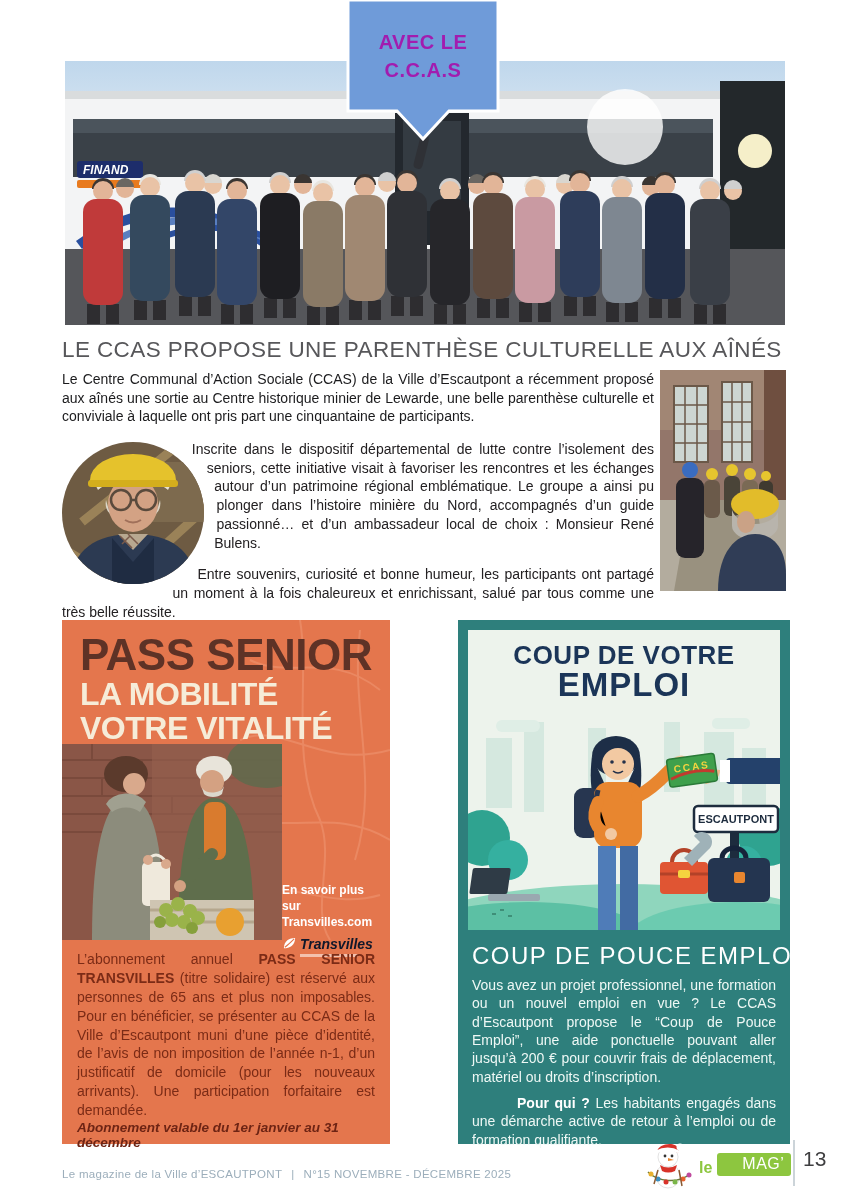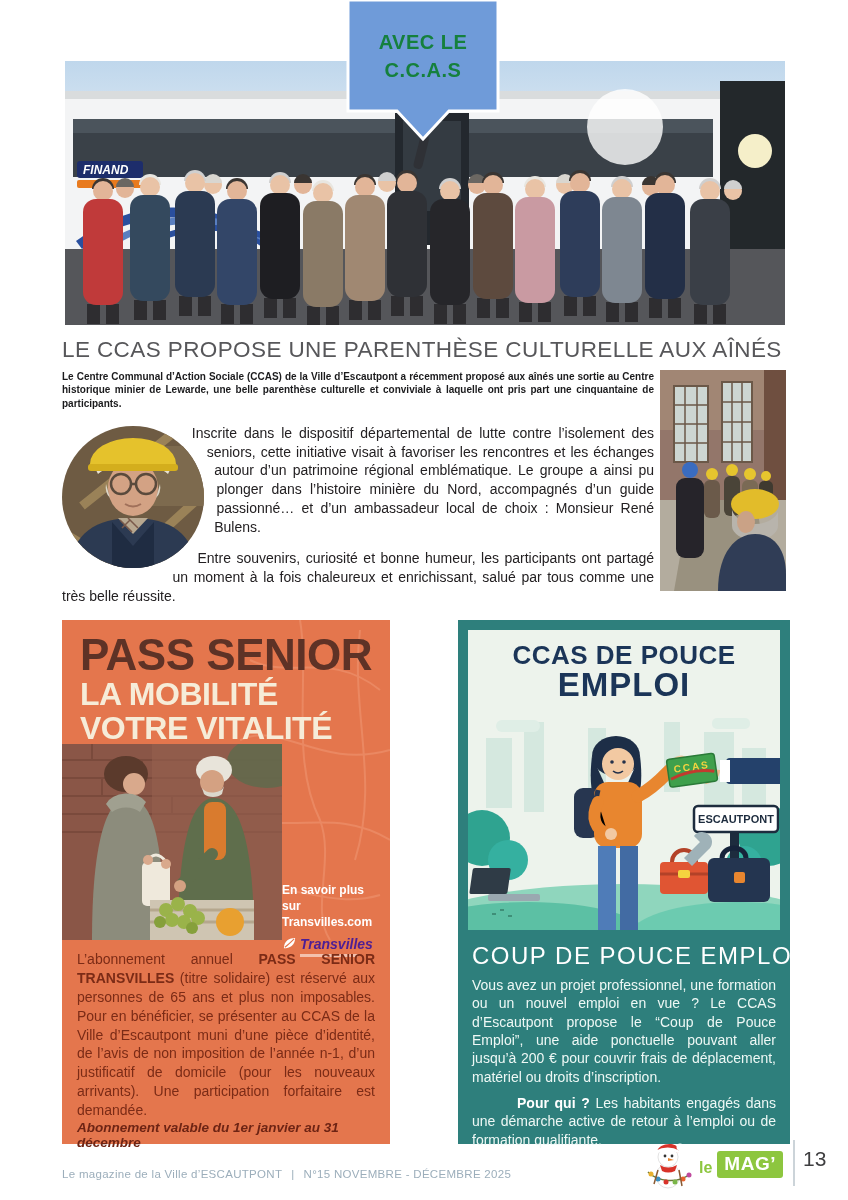--- a/index.html
+++ b/index.html
@@ -7,43 +7,43 @@
         font-family:"Liberation Sans",sans-serif;color:#232020;}
   .abs{position:absolute;}
 
   
   .hero{left:65px;top:61px;width:720px;height:264px;}
   .hero svg{display:block;}
 
   
   .callout{left:346px;top:0;width:154px;height:145px;}
   .callout-text{position:absolute;left:0;top:28px;width:154px;text-align:center;
-    color:#15803d;font-weight:bold;font-size:20px;line-height:28px;letter-spacing:.5px;}
+    color:#a21caf;font-weight:bold;font-size:20px;line-height:28px;letter-spacing:.5px;}
 
   
   .article-title{left:62px;top:337px;width:700px;font-size:22.5px;font-weight:400;
     color:#57575a;letter-spacing:.4px;white-space:nowrap;}
   .article-body{left:62px;top:370px;width:592px;}
-  .intro{font-size:10px;font-weight:bold;color:#1b1b1d;text-align:justify;line-height:1.33;margin:0 0 14px 0;}
+  .intro{font-size:14px;font-weight:normal;color:#1b1b1d;text-align:justify;line-height:1.33;margin:0 0 14px 0;}
   .portrait{float:left;width:142px;height:142px;border-radius:50%;overflow:hidden;
     shape-outside:circle(50%);margin:2px 14px 6px 0;}
   .para{font-size:14px;color:#232022;text-align:justify;line-height:1.34;margin:0 0 13px 0;}
   .mine-photo{left:660px;top:370px;width:126px;height:221px;}
 
   
   .left-col{left:62px;top:620px;width:328px;height:524px;background:#e4764d;}
   .ps-titles{position:absolute;left:18px;top:12px;line-height:1.05;}
   .ps-t1{font-size:44px;font-weight:800;color:#5e3226;letter-spacing:-.5px;}
   .ps-t2{font-size:32px;font-weight:800;color:#f6ecd8;letter-spacing:-.5px;}
   .ps-photo{position:absolute;left:0;top:124px;width:220px;height:196px;}
   .map-pattern{position:absolute;right:0;top:0;width:150px;height:320px;opacity:.5;}
   .tv-info{position:absolute;right:8px;top:262px;width:100px;color:#ffffff;}
   .tv-more{font-size:12px;font-weight:bold;line-height:1.35;}
   .tv-logo{margin-top:5px;display:flex;align-items:center;gap:3px;}
-  .tv-logo-text{font-size:14px;font-style:italic;font-weight:bold;color:#4c1d95;}
+  .tv-logo-text{font-size:14px;font-style:italic;font-weight:bold;color:#0f172a;}
   .tv-tagline{margin-top:2px;margin-left:18px;width:58px;height:3px;background:rgba(255,255,255,.55);}
   .ps-body{position:absolute;left:15px;right:15px;top:330px;font-size:14px;color:#7b2b16;
     text-align:justify;line-height:1.35;margin:0;}
   .ps-body b{font-weight:800;}
   .ps-validity{position:absolute;left:15px;right:10px;top:500px;font-size:13.5px;font-style:italic;
     font-weight:bold;color:#6d2414;margin:0;}
 
   
   .right-col{left:458px;top:620px;width:332px;height:524px;background:#2e7f7c;}
   .cdp-inner{position:absolute;left:10px;top:10px;width:312px;height:300px;background:#edf3ec;overflow:hidden;}
@@ -57,22 +57,22 @@
     text-align:justify;line-height:1.31;margin:0;}
   .cdp-who{position:absolute;left:14px;right:14px;top:474px;color:#eef8f5;font-size:14px;
     text-align:justify;line-height:1.31;margin:0;}
   .cdp-who b{font-weight:800;color:#ffffff;padding-left:45px;}
 
   
   .footer-credit{left:62px;top:1168px;font-size:11.5px;color:#9caebb;letter-spacing:.3px;}
   .footer-credit .sep{margin:0 9px;}
   .lemag{left:644px;top:1138px;display:flex;align-items:center;gap:5px;height:52px;}
   .lemag-le{color:#8dc63f;font-weight:bold;font-size:16px;margin-top:8px;}
-  .lemag-badge{background:#8dc63f;color:#ffffff;font-weight:700;font-size:19px;
-    padding:2px 7px 3px 7px;border-radius:3px;letter-spacing:.5px;}
+  .lemag-badge{background:#8dc63f;color:#ffffff;font-weight:400;font-size:16px;
+    padding:2px 7px 3px 25px;border-radius:3px;letter-spacing:.5px;}
   .pg-divider{left:793px;top:1140px;width:2px;height:46px;background:#ccd4d9;}
   .page-number{left:803px;top:1147px;font-size:21px;color:#3f3f41;text-align:center;}
 </style>
 </head>
 <body>
 
 <div class="page">
 
   <div class="abs hero">
     <svg width="720" height="264" viewBox="0 0 720 264" xmlns="http://www.w3.org/2000/svg">
@@ -323,21 +323,21 @@
       <div class="tv-tagline"></div>
     </div>
 
     <p class="ps-body"><span>L’abonnement annuel</span> <b>PASS SENIOR TRANSVILLES</b> <span>(titre solidaire) est réservé aux personnes de 65 ans et plus non imposables. Pour en bénéficier, se présenter au CCAS de la Ville d’Escautpont muni d’une pièce d’identité, de l’avis de non imposition de l’année n-1, d’un justificatif de domicile (pour les nouveaux arrivants). Une participation forfaitaire est demandée.</span></p>
     <p class="ps-validity">Abonnement valable du 1er janvier au 31 décembre</p>
   </div>
 
   <div class="abs right-col">
     <div class="cdp-inner">
       <div class="cdp-poster-title">
-        <div class="cdp-pt1">CCAS DE POUCE</div>
+        <div class="cdp-pt1">COUP DE VOTRE</div>
         <div class="cdp-pt2">EMPLOI</div>
       </div>
       <svg class="cdp-illu" width="312" height="212" viewBox="0 0 312 212" xmlns="http://www.w3.org/2000/svg">
 
         <g fill="#d5e8df">
           <rect x="18" y="20" width="26" height="70"></rect>
             <rect x="56" y="4" width="20" height="90"></rect>
           <rect x="236" y="14" width="30" height="80"></rect>
             <rect x="274" y="30" width="24" height="64"></rect>
           <rect x="120" y="10" width="18" height="60"></rect>

